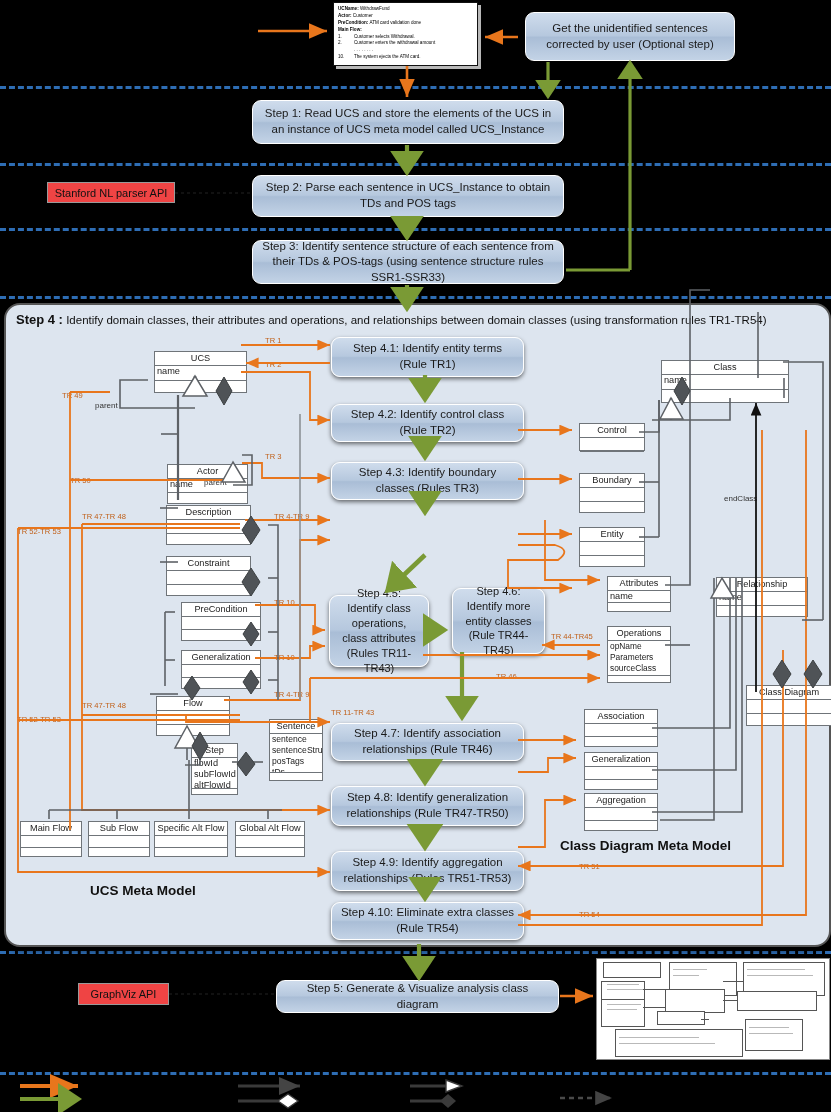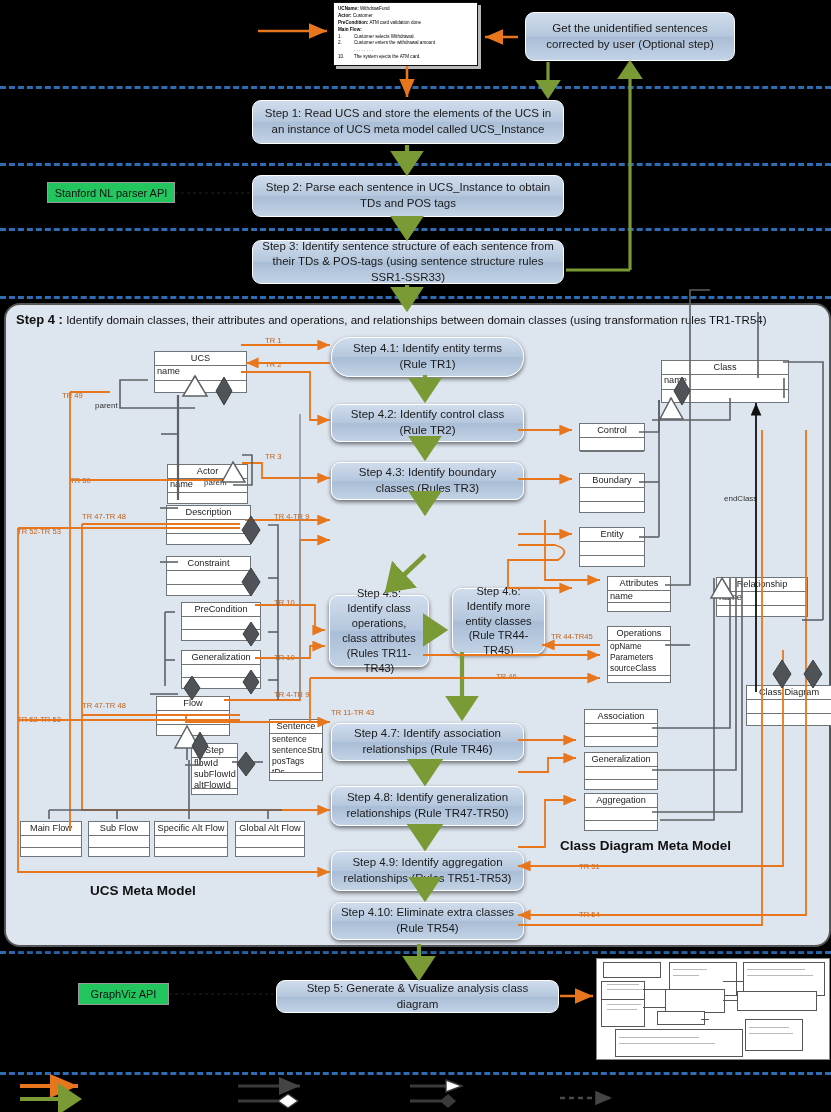--- a/index.html
+++ b/index.html
@@ -14,21 +14,21 @@
   
   .pbox{position:absolute;box-sizing:border-box;
         background:linear-gradient(to bottom,#cfdcec 0%,#b6c8de 48%,#a9bdd6 52%,#c3d3e6 100%);
         border:1.5px solid #ffffff;
         border-radius:9px;
         box-shadow:0 2px 4px rgba(0,0,0,.55);
         display:flex;align-items:center;justify-content:center;text-align:center;
         color:#1a1a1a;font-size:11.5px;line-height:1.35;padding:3px 8px;}
 
   
-  .apibox{position:absolute;box-sizing:border-box;background:#22c55e;border:1px solid #9a9a9a;
+  .apibox{position:absolute;box-sizing:border-box;background:#ef4444;border:1px solid #9a9a9a;
           box-shadow:2px 2px 3px rgba(0,0,0,.5);
           display:flex;align-items:center;justify-content:center;
           font-size:11px;color:#111;}
 
   
   #step4{position:absolute;left:4px;top:303px;width:823px;height:640px;
          background:#dde5ef;border:2px solid #555;border-radius:16px;
          box-shadow:0 3px 6px rgba(0,0,0,.6);}
   #step4 .hdr{position:absolute;left:10px;top:7px;font-size:11.5px;color:#111;white-space:nowrap;}
   #step4 .hdr b{font-size:13px;}
@@ -115,21 +115,21 @@
   <div class="apibox" style="left:78px;top:983px;width:91px;height:22px;">GraphViz API</div>
 
   <div class="pbox" style="left:276px;top:980px;width:283px;height:33px;">Step 5: Generate &amp; Visualize analysis class diagram</div>
 
   <div id="step4">
     <div class="hdr">
       <b>Step 4 :</b>
       <span>Identify domain classes, their attributes and operations, and relationships between domain classes (using transformation rules  TR1-TR54)</span>
     </div>
 
-    <div class="pbox" style="left:325px;top:32px;width:193px;height:40px;border-radius:19px;">Step 4.1: Identify entity terms (Rule TR1)</div>
+    <div class="pbox" style="left:325px;top:32px;width:193px;height:40px;">Step 4.1: Identify entity terms (Rule TR1)</div>
     <div class="pbox" style="left:325px;top:99px;width:193px;height:38px;">Step 4.2: Identify control class (Rule TR2)</div>
     <div class="pbox" style="left:325px;top:157px;width:193px;height:38px;">Step 4.3: Identify boundary classes (Rules TR3)</div>
     <div class="pbox" style="left:323px;top:290px;width:100px;height:72px;font-size:11px;">Step 4.5: Identify class operations, class attributes (Rules TR11-TR43)</div>
     <div class="pbox" style="left:446px;top:283px;width:93px;height:66px;font-size:11px;">Step 4.6: Identify more entity classes (Rule TR44-TR45)</div>
     <div class="pbox" style="left:325px;top:418px;width:193px;height:38px;">Step 4.7: Identify association relationships (Rule TR46)</div>
     <div class="pbox" style="left:325px;top:481px;width:193px;height:40px;">Step 4.8: Identify generalization relationships (Rule TR47-TR50)</div>
     <div class="pbox" style="left:325px;top:546px;width:193px;height:40px;">Step 4.9: Identify aggregation relationships (Rules TR51-TR53)</div>
     <div class="pbox" style="left:325px;top:597px;width:193px;height:38px;">Step 4.10: Eliminate extra classes (Rule TR54)</div>
 
     <div class="cls" style="left:148px;top:34px;width:93px;height:42px;margin-top:12px;">

